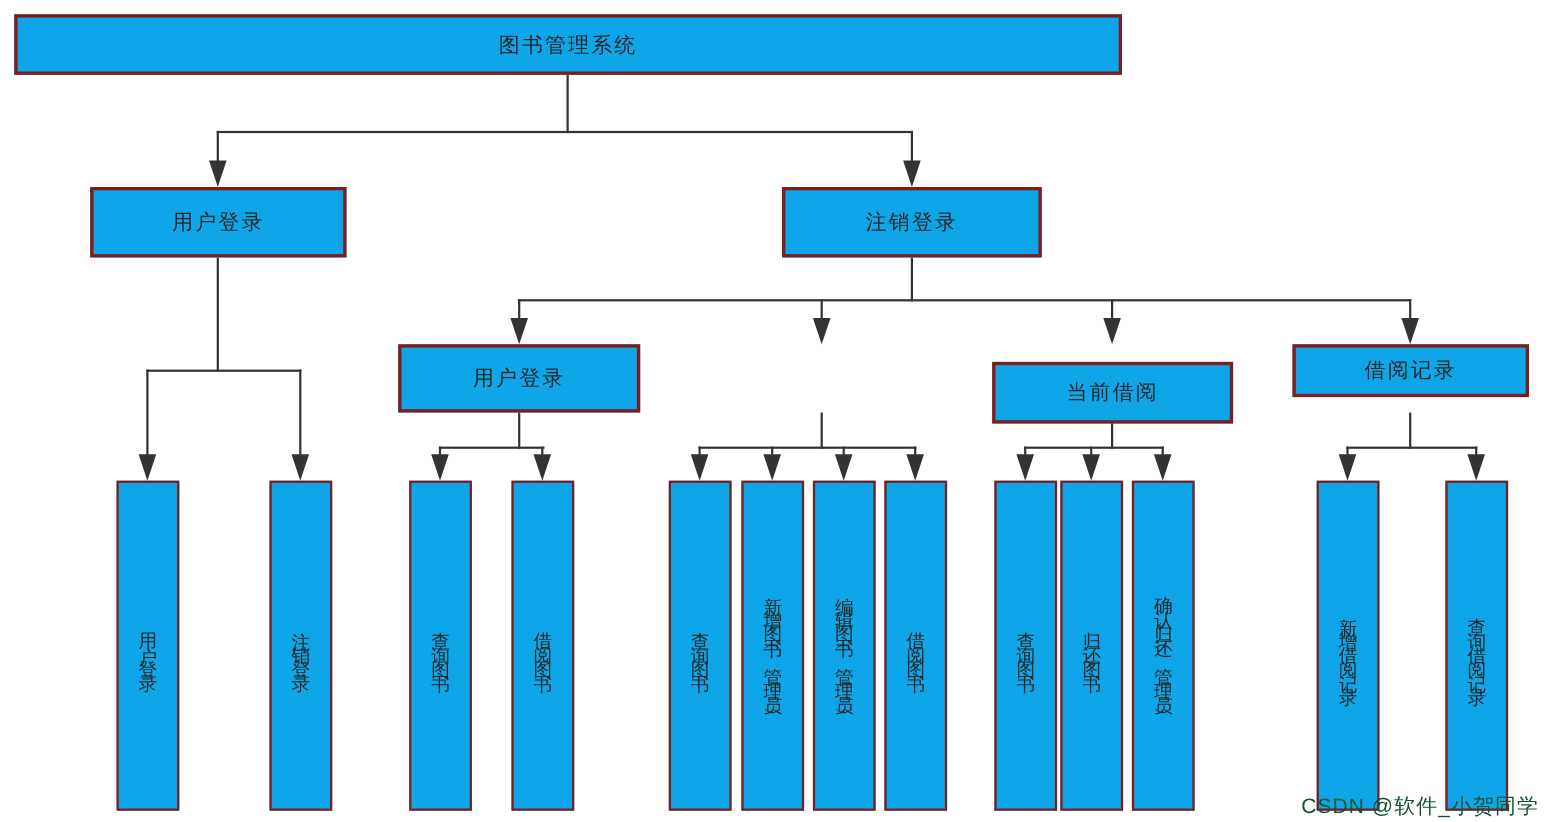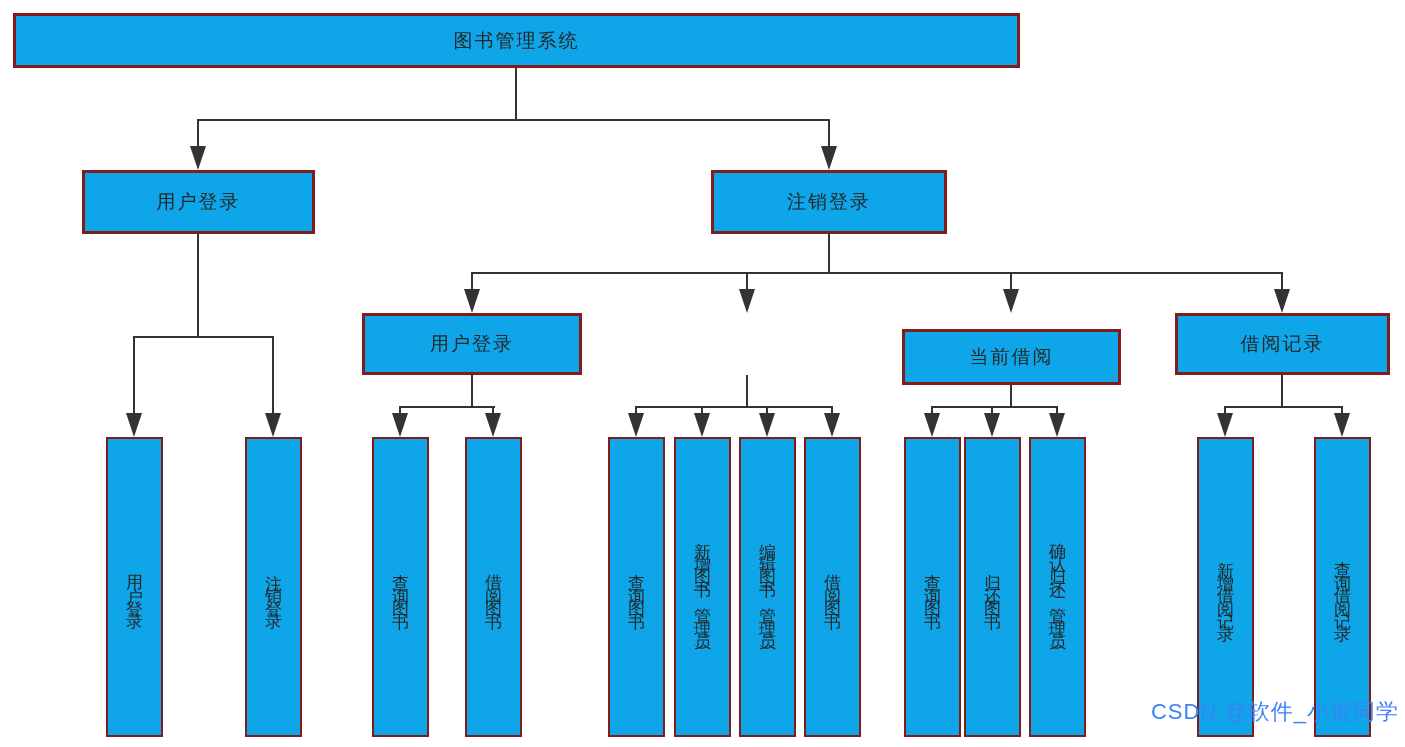--- a/index.html
+++ b/index.html
@@ -6,21 +6,21 @@
   .canvas{position:relative;width:1405px;height:747px;background:#ffffff;
           font-family:"Liberation Sans",sans-serif;color:#262626;overflow:hidden}
   .box{position:absolute;box-sizing:border-box;border:3px solid #7f1d1d;background:#0ea5e9;
        display:flex;align-items:center;justify-content:center;font-size:19px;letter-spacing:2px;white-space:nowrap}
   .leaf{border-width:2.5px;writing-mode:vertical-rl;text-orientation:mixed;
         font-size:17px;letter-spacing:13px;line-height:1;white-space:normal}
   .vl{position:absolute;width:2px;background:#333333}
   .hl{position:absolute;height:2px;background:#333333}
   .arr{position:absolute;width:0;height:0;border-left:8px solid transparent;
        border-right:8px solid transparent;border-top:24px solid #333333}
-  .watermark{position:absolute;right:6px;bottom:20px;font-size:22px;color:#3b82f6;letter-spacing:1px}
+  .watermark{position:absolute;right:6px;bottom:1px;font-size:19px;color:#14532d;letter-spacing:1px}
 </style>
 </head>
 <body>
 
 <div class="canvas">
 
   <div class="vl" style="left:515px;top:68px;height:53px"></div>
   <div class="hl" style="left:197px;top:119px;width:633px"></div>
   <div class="vl" style="left:197px;top:119px;height:30px"></div>
   <div class="arr" style="left:190px;top:146px"></div>
@@ -79,21 +79,21 @@
   <div class="vl" style="left:1341px;top:406px;height:10px"></div>
   <div class="arr" style="left:1334px;top:413px"></div>
 
   <div class="box" style="left:13px;top:13px;width:1007px;height:55px">图书管理系统</div>
 
   <div class="box" style="left:82px;top:170px;width:233px;height:64px">用户登录</div>
   <div class="box" style="left:711px;top:170px;width:236px;height:64px">注销登录</div>
 
   <div class="box" style="left:362px;top:313px;width:220px;height:62px">用户登录</div>
   <div class="box" style="left:902px;top:329px;width:219px;height:56px">当前借阅</div>
-  <div class="box" style="left:1175px;top:313px;width:215px;height:62px">借阅记录</div>
+  <div class="box" style="left:1175px;top:313px;width:215px;height:48px">借阅记录</div>
 
   <div class="box leaf" style="left:106px;top:437px;width:57px;height:300px">用户登录</div>
   <div class="box leaf" style="left:245px;top:437px;width:57px;height:300px">注销登录</div>
 
   <div class="box leaf" style="left:372px;top:437px;width:57px;height:300px">查询图书</div>
   <div class="box leaf" style="left:465px;top:437px;width:57px;height:300px">借阅图书</div>
 
   <div class="box leaf" style="left:608px;top:437px;width:57px;height:300px">查询图书</div>
   <div class="box leaf" style="left:674px;top:437px;width:57px;height:300px">新增图书（管理员）</div>
   <div class="box leaf" style="left:739px;top:437px;width:57px;height:300px">编辑图书（管理员）</div>

